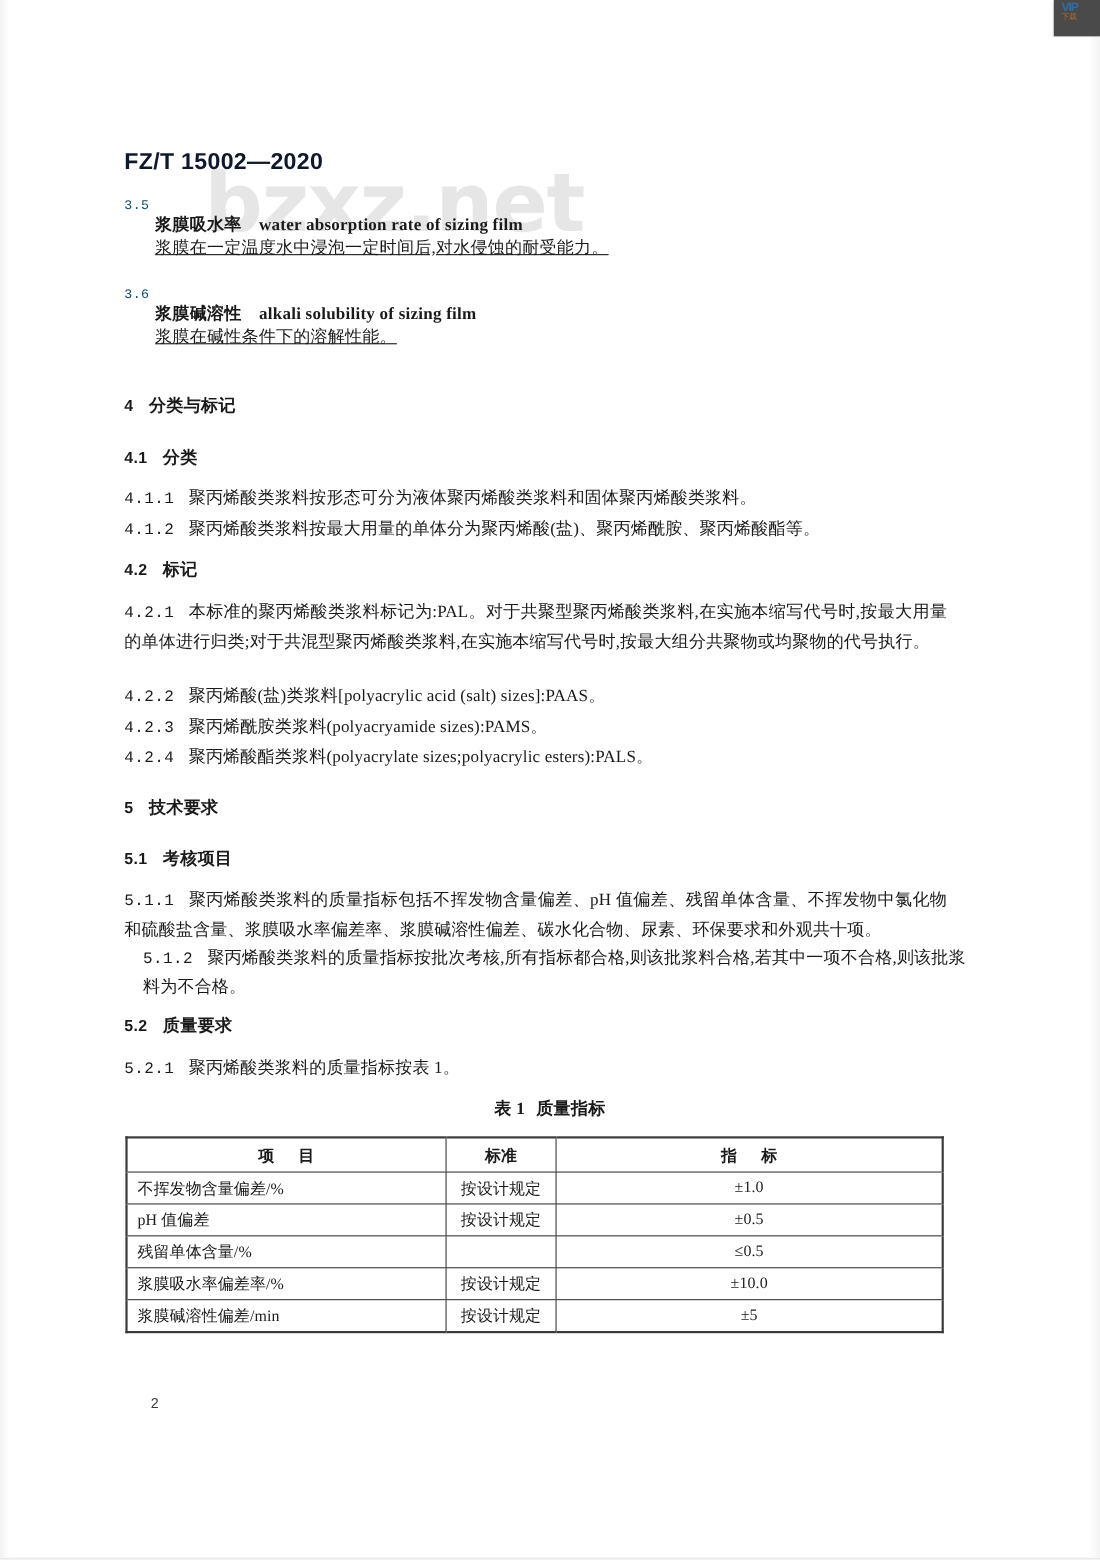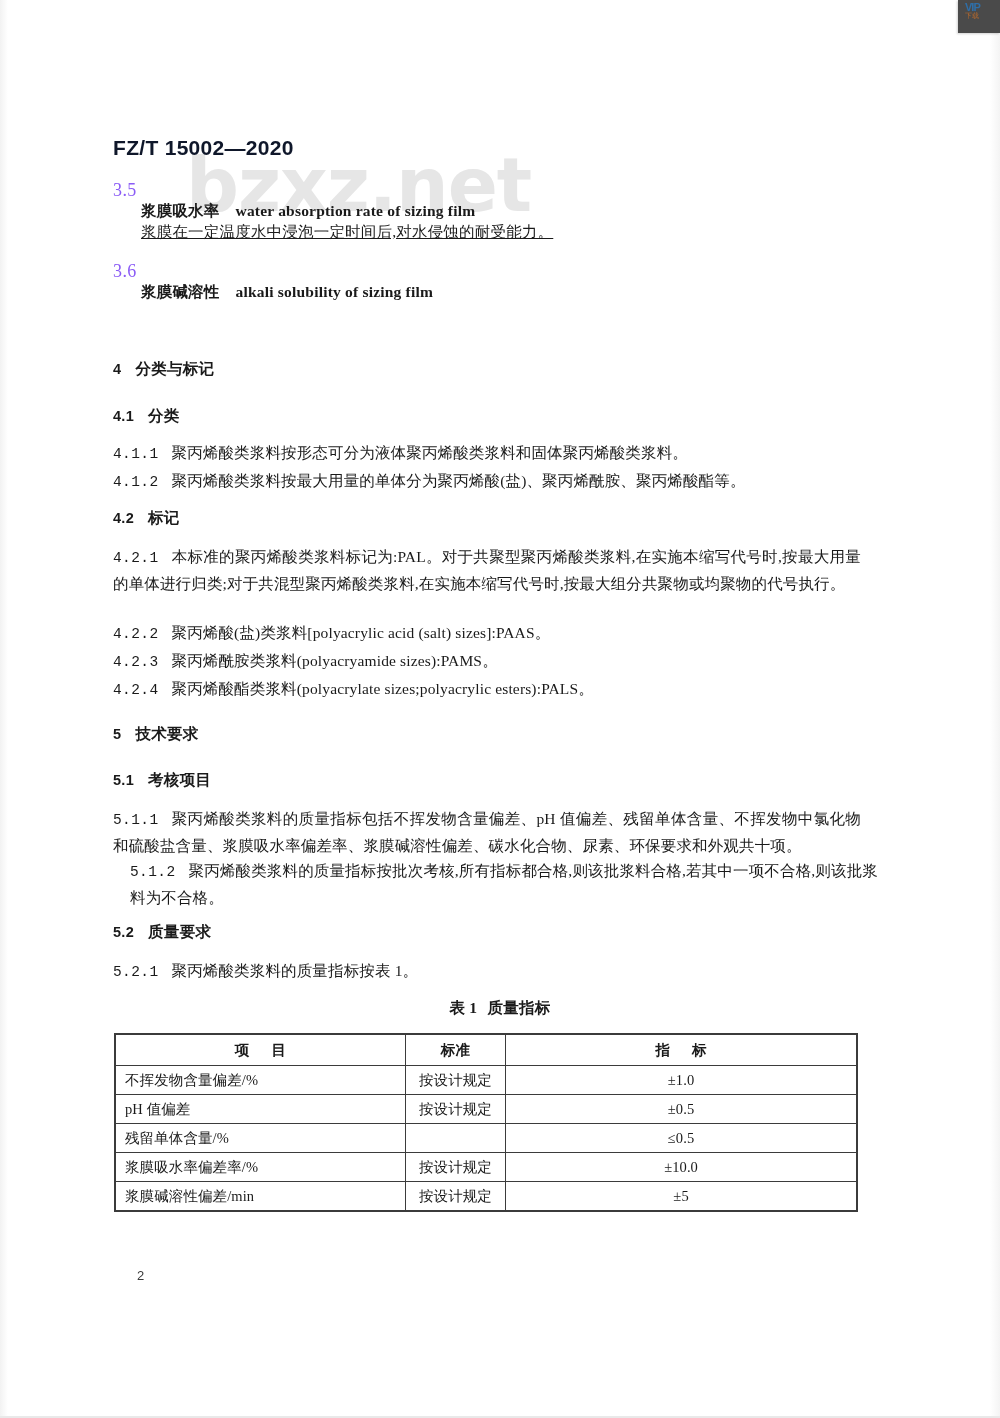--- a/index.html
+++ b/index.html
@@ -107,23 +107,23 @@
     font-weight: bold;
     letter-spacing: 0.3px;
     color: #0f172a;
     white-space: nowrap;
     text-align: center;
   }
 
   .blk { position: absolute; left: 113px; }
 
   .clause-num {
-    font-family: Liberation Serif, serif;
-    font-size: 18px;
-    color: #8b5cf6;
+    font-family: Liberation Mono, monospace;
+    font-size: 12px;
+    color: #0c4a6e;
     letter-spacing: 0.4px;
     white-space: nowrap;
   }
 
   .term-line {
     font-size: 15.5px;
     font-weight: bold;
     letter-spacing: 0.2px;
     white-space: nowrap;
     margin-left: 28px;
@@ -244,20 +244,21 @@
 
     <div class="blk" style="top:180px;">
       <div class="clause-num">3.5</div>
       <div class="term-line"><span>浆膜吸水率</span><span class="en" style="margin-left:16px;">water absorption rate of sizing film</span></div>
       <div class="term-def">浆膜在一定温度水中浸泡一定时间后,对水侵蚀的耐受能力。</div>
     </div>
 
     <div class="blk" style="top:261px;">
       <div class="clause-num">3.6</div>
       <div class="term-line"><span>浆膜碱溶性</span><span class="en" style="margin-left:16px;">alkali solubility of sizing film</span></div>
+      <div class="term-def">浆膜在碱性条件下的溶解性能。</div>
     </div>
 
     <div class="blk sec-head" style="top:359px;"><span class="n">4</span><span class="t">分类与标记</span></div>
 
     <div class="blk sec-head" style="top:406px;"><span class="n">4.1</span><span class="t">分类</span></div>
 
     <div class="blk para" style="top:440px;"><span class="n">4.1.1</span><span class="gap"></span><span>聚丙烯酸类浆料按形态可分为液体聚丙烯酸类浆料和固体聚丙烯酸类浆料。</span></div>
 
     <div class="blk para" style="top:468px;"><span class="n">4.1.2</span><span class="gap"></span><span>聚丙烯酸类浆料按最大用量的单体分为聚丙烯酸(盐)、聚丙烯酰胺、聚丙烯酸酯等。</span></div>
 

